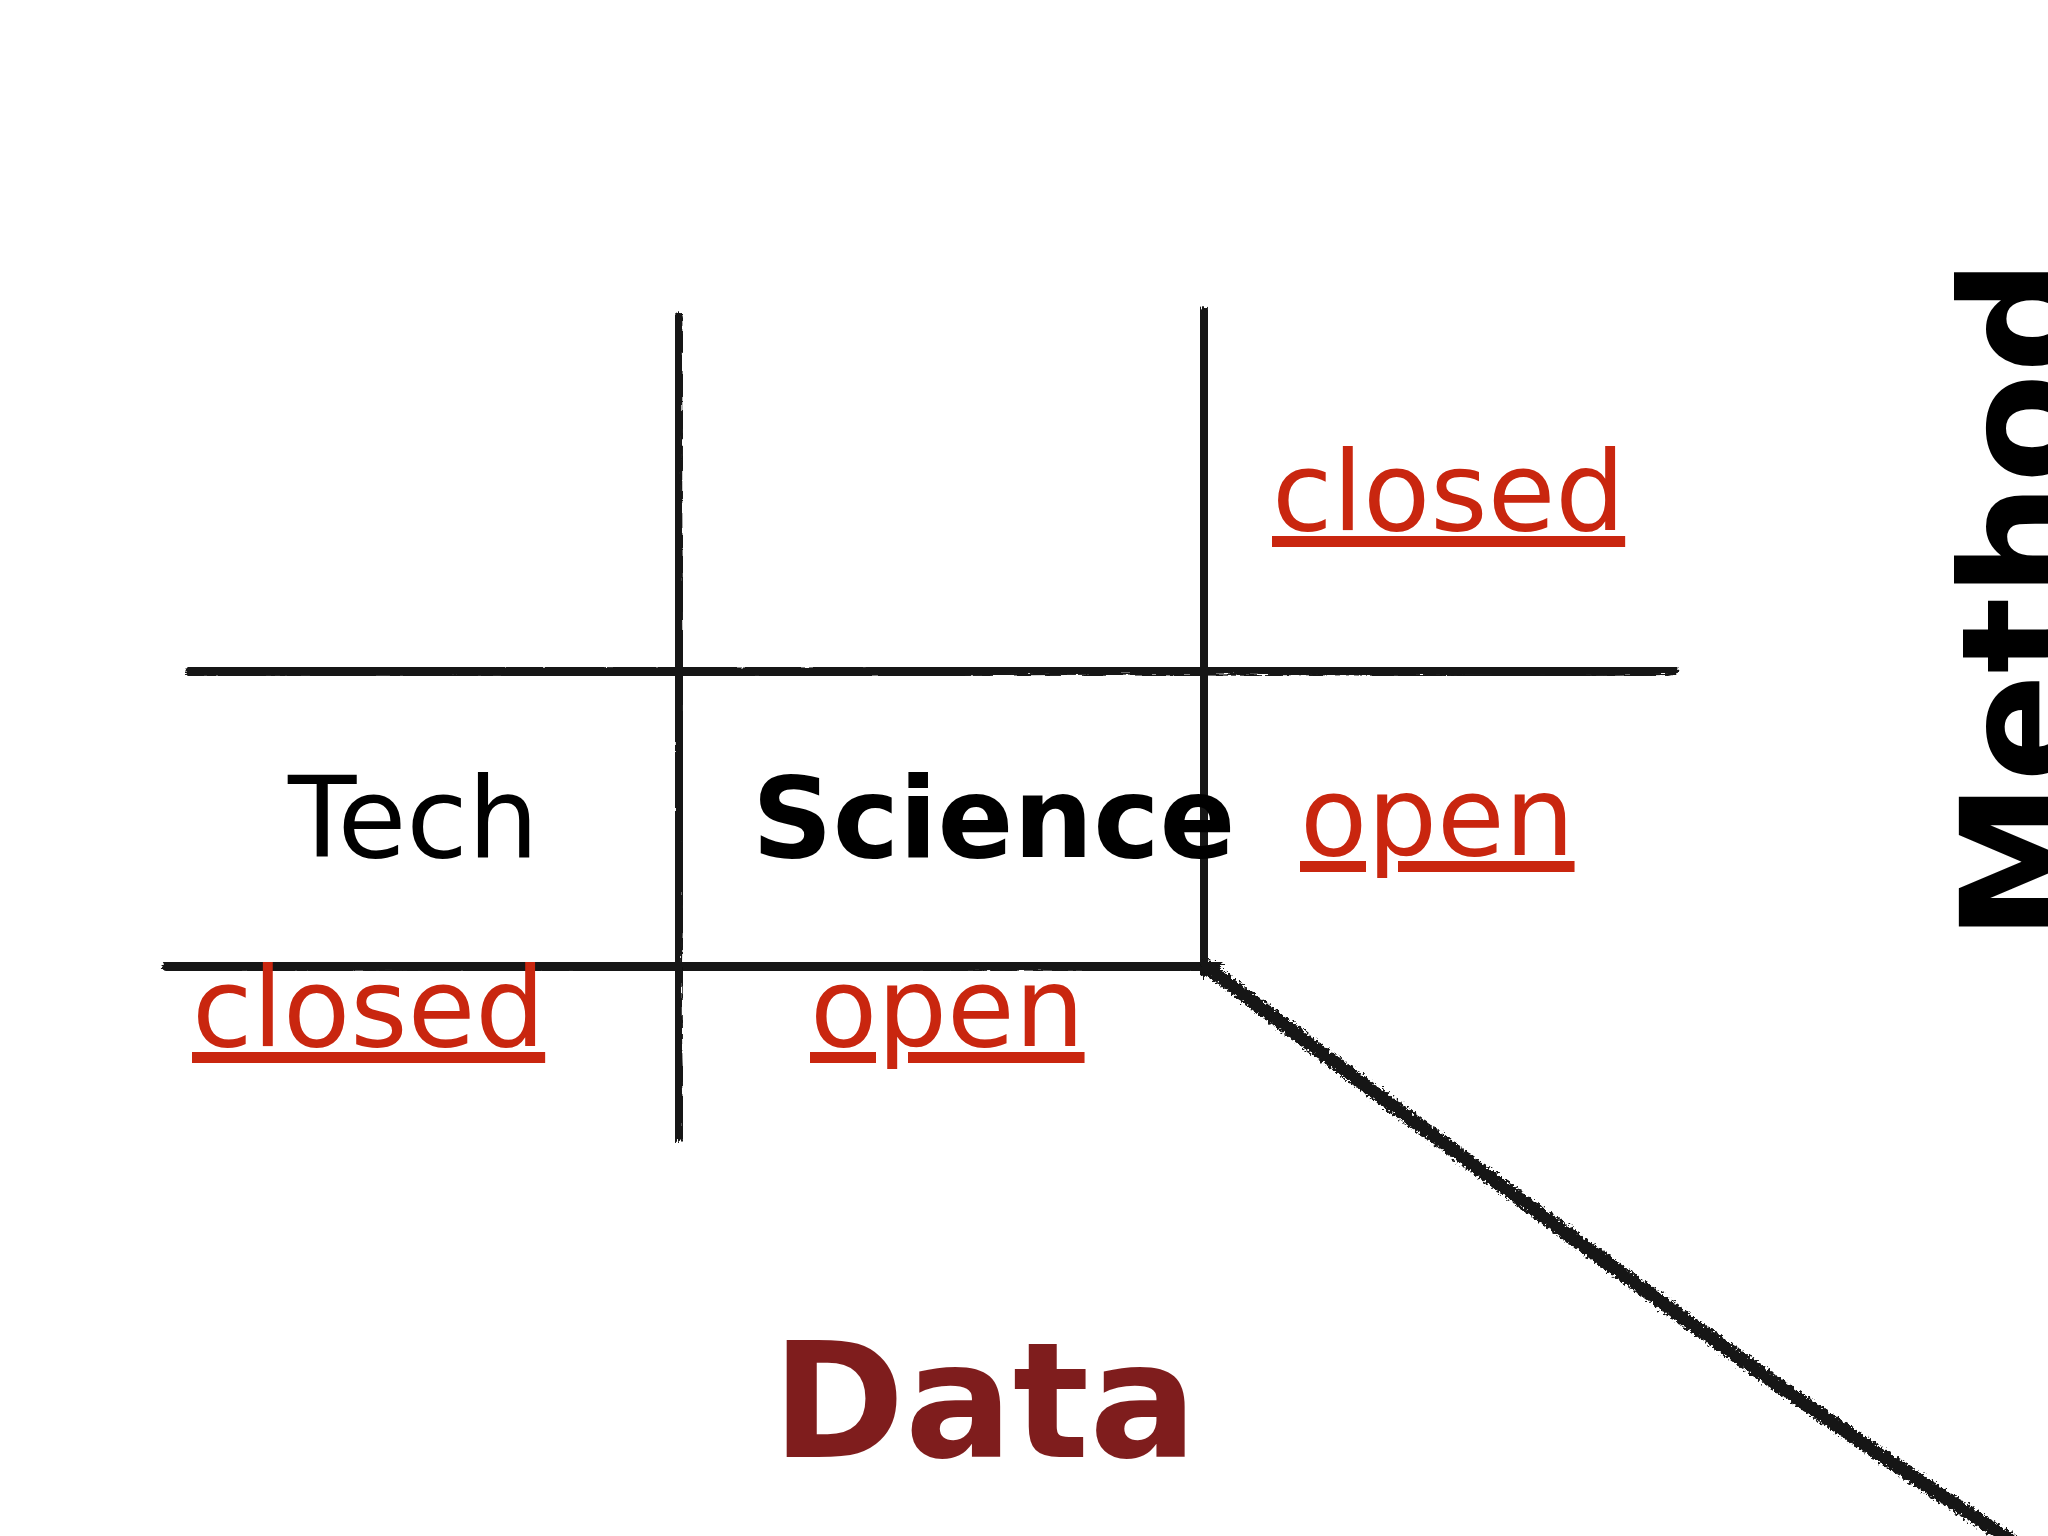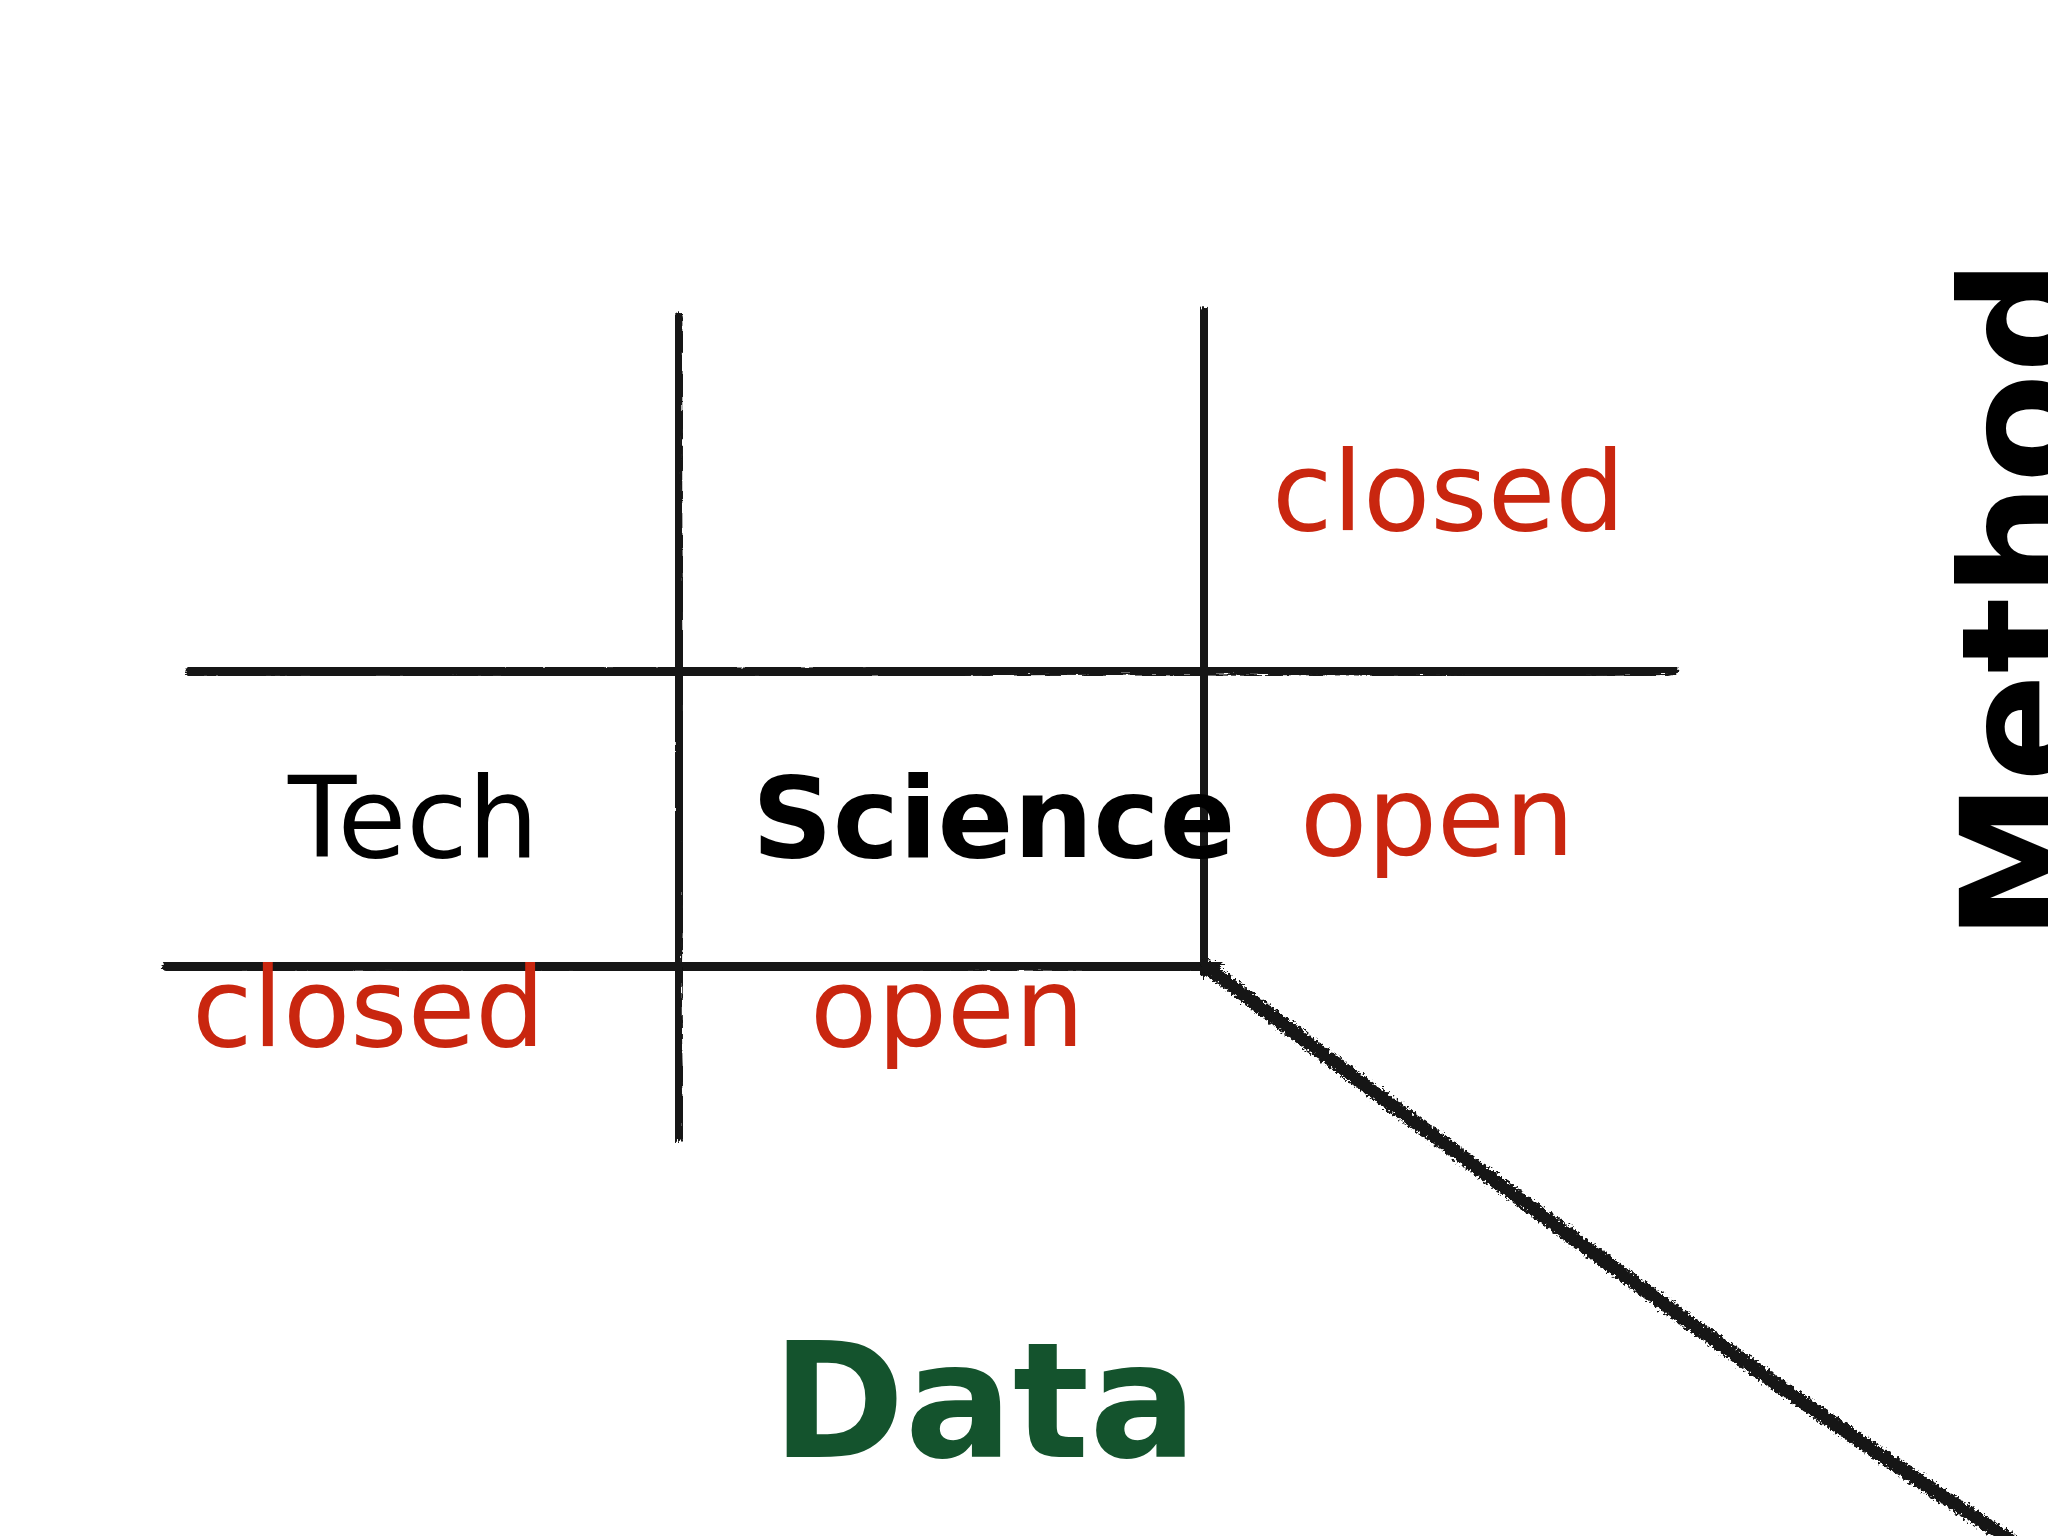--- a/index.html
+++ b/index.html
@@ -29,31 +29,32 @@
     font-family: "DejaVu Sans", sans-serif;
   }
   .cell-label {
     color: #000000;
     font-size: 112px;
     font-weight: 400;
   }
   .state-label {
     font-size: 110px;
     font-weight: 400;
+    text-decoration: underline;
   }
   #label-tech      { left: 288px;  top: 762px; }
   #label-science   { left: 752px;  top: 762px; font-weight: bold; }
   #label-closed-top-right { left: 1272px; top: 437px; }
   #label-open-right       { left: 1300px; top: 762px; }
   #label-closed-bottom    { left: 192px;  top: 953px; }
   #label-open-bottom      { left: 810px;  top: 953px; }
   #axis-data {
     left: 772px;
     top: 1322px;
-    color: #14532d;
+    color: #7f1d1d;
     font-size: 160px;
     font-weight: 700;
   }
   #axis-method {
     left: 1680px;
     top: 520px;
     color: #000000;
     font-size: 160px;
     font-weight: 700;
     transform: rotate(-90deg);

